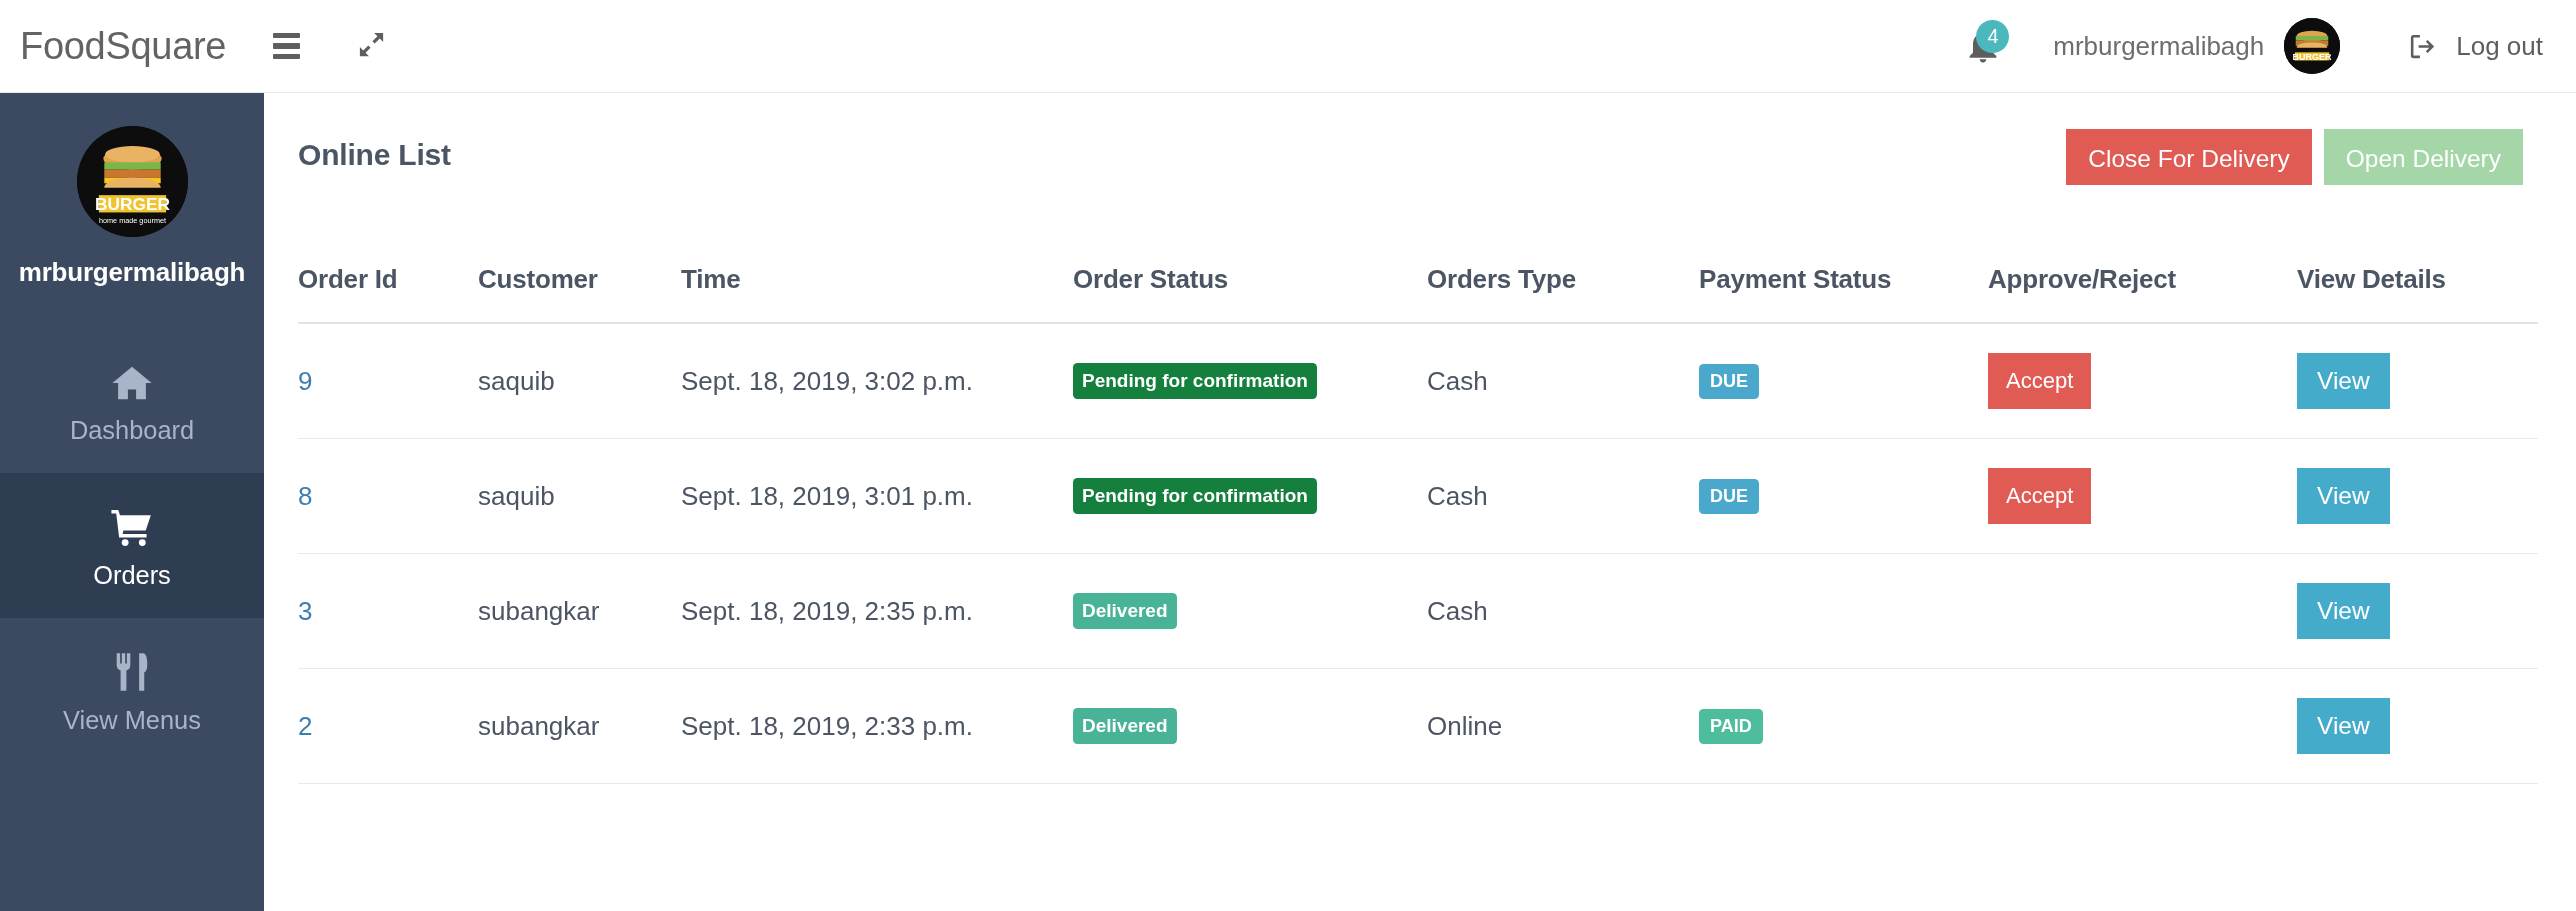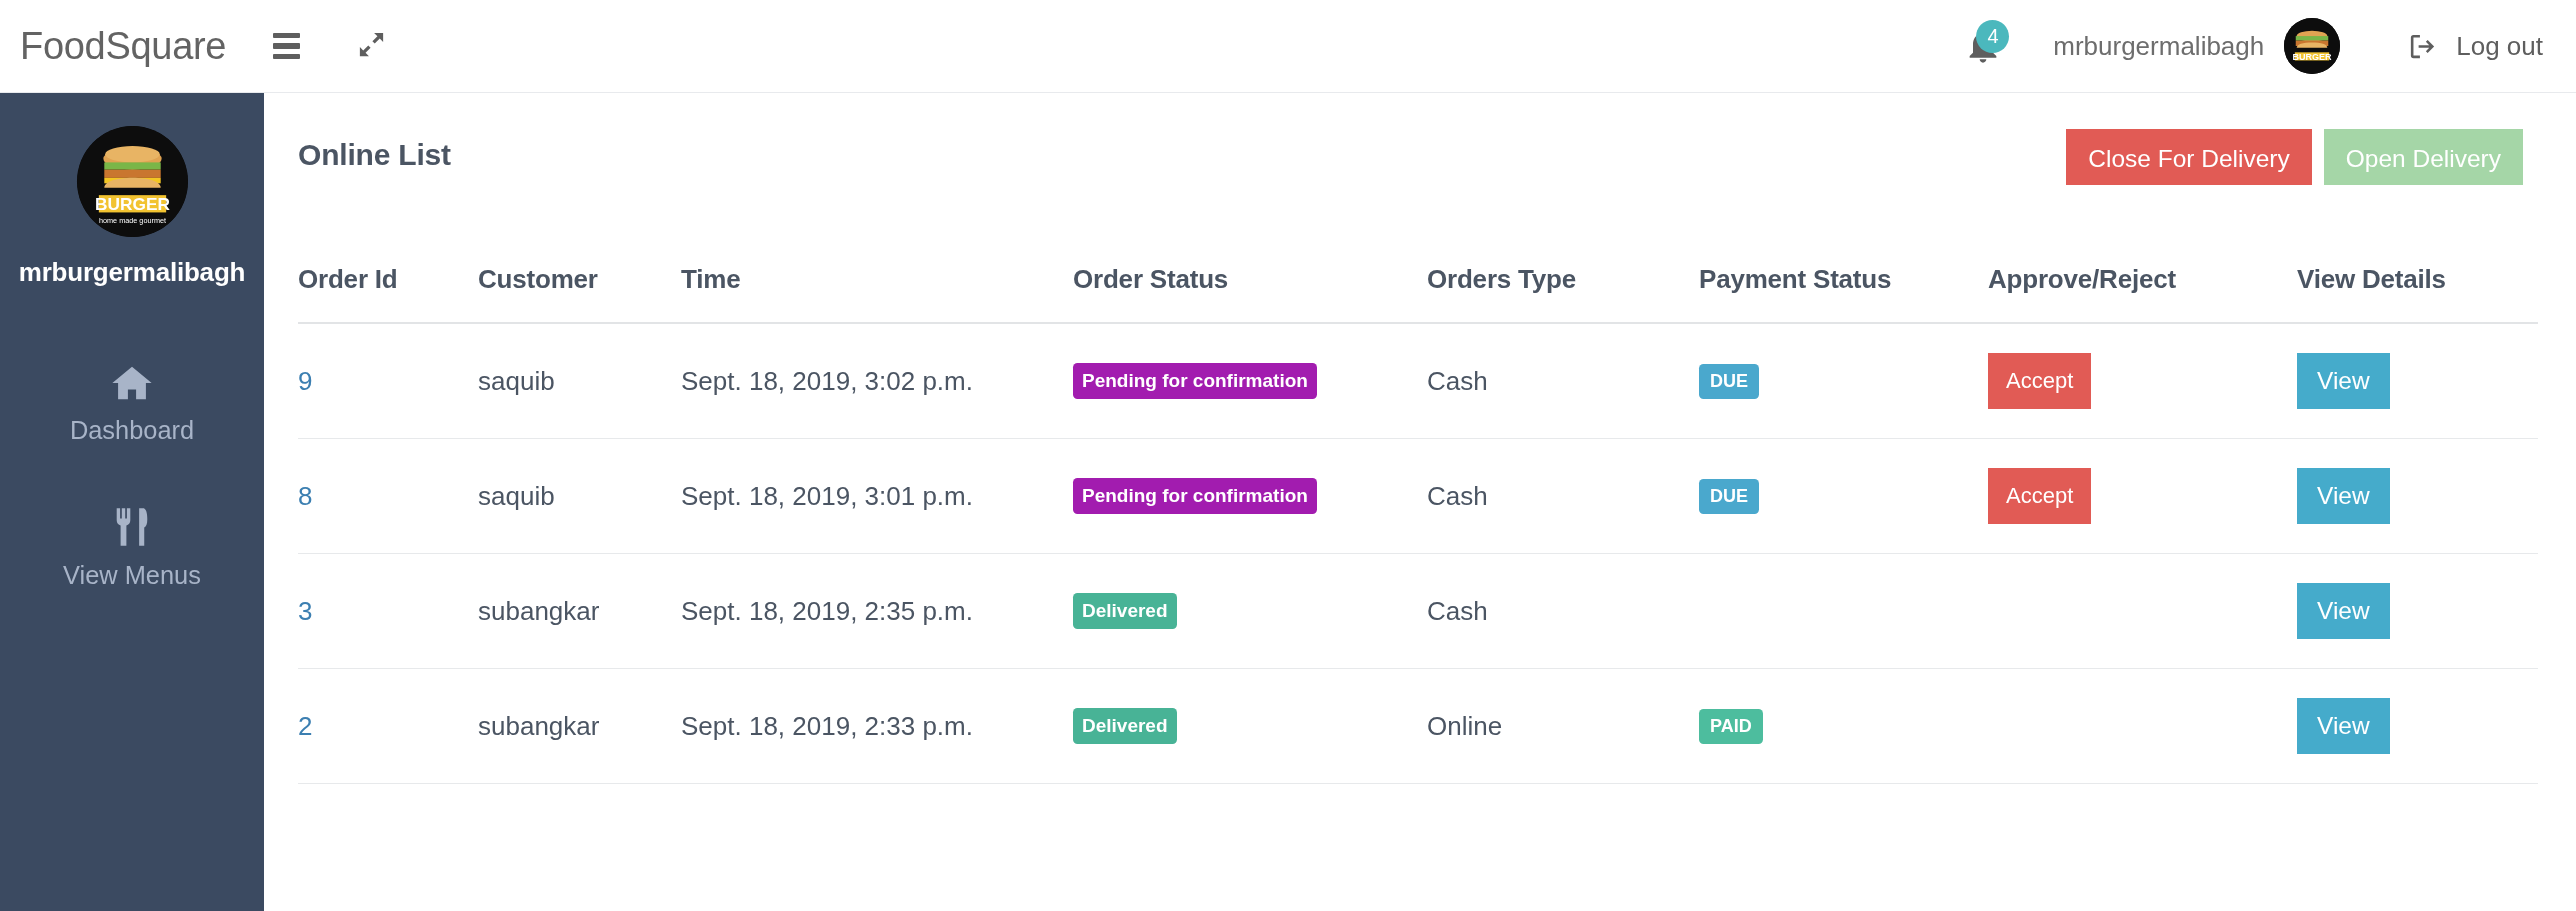--- a/index.html
+++ b/index.html
@@ -221,21 +221,21 @@
     color: #ffffff;
     border-radius: 4.5px;
     font-weight: bold;
     line-height: 1;
     white-space: nowrap;
   }
   .badge-status {
     font-size: 19px;
     padding: 8.2px 9px 9px 9px;
   }
-  .badge-pending   { background: #a21caf; }
+  .badge-pending   { background: #15803d; }
   .badge-delivered { background: #48b396; }
   .badge-pay {
     font-size: 18px;
     padding: 8.2px 11px 9px 11px;
   }
   .badge-due  { background: #4aa8cd; }
   .badge-paid { background: #4dbd9e; }
 
   .btn-accept {
     background: #e15b55;
@@ -333,20 +333,30 @@
   <div class="side-nav">
     <div class="side-item">
       <span class="s-ico">
         <svg width="40" height="36" viewBox="0 0 24 22" fill="#a8b4c8">
           <path d="M12 1L0 11h3.5v10h6v-6h5v6h6V11H24L12 1z"></path>
         </svg>
       </span>
       <span class="s-lbl">Dashboard</span>
     </div>
 
+    <div class="side-item active">
+      <span class="s-ico">
+        <svg width="42" height="36" viewBox="0 0 24 21" fill="#ffffff">
+          <path d="M0 0h4l1 3h18l-3 9H7l-.5 2h14v2H4.5L2.8 2H0V0z"></path>
+          <circle cx="8" cy="19" r="2"></circle>
+          <circle cx="18" cy="19" r="2"></circle>
+        </svg>
+      </span>
+      <span class="s-lbl">Orders</span>
+    </div>
 
     <div class="side-item">
       <span class="s-ico">
         <svg width="34" height="38" viewBox="0 0 20 22" fill="#a8b4c8">
           <path d="M1 0h2v6h1V0h2v6h1V0h2v7c0 1.6-1 2.8-2.3 3.1V22H3.3V10.1C2 9.8 1 8.6 1 7V0z"></path>
           <path d="M16.5 0C18.4 0 19 3 19 6.5c0 2.8-.6 4.3-1.8 4.8V22h-3V0h2.3z"></path>
         </svg>
       </span>
       <span class="s-lbl">View Menus</span>
     </div>

